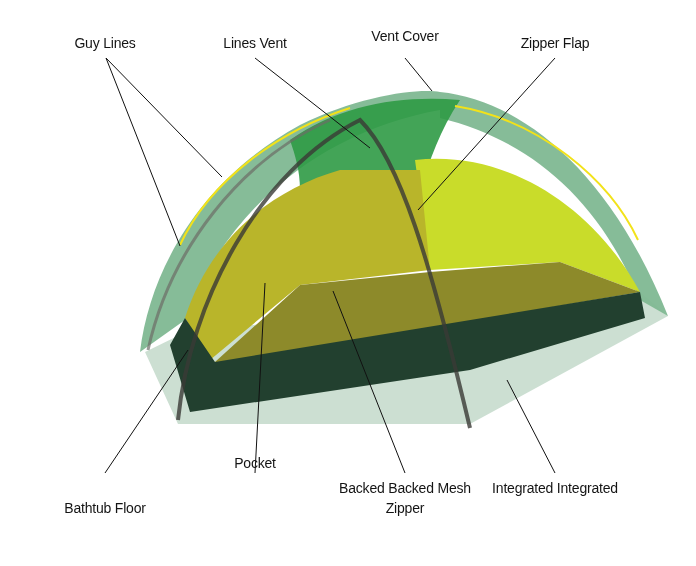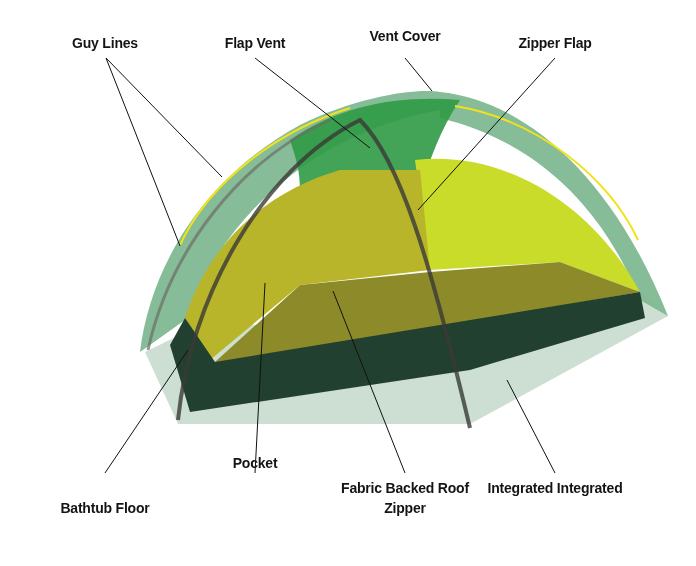--- a/index.html
+++ b/index.html
@@ -1,19 +1,19 @@
 <!DOCTYPE html>
 <html><head>
 <meta charset="utf-8">
 <style>
   html, body { margin: 0; padding: 0; background: #ffffff; }
   body { width: 696px; height: 566px; position: relative; overflow: hidden;
          font-family: "Liberation Sans", "DejaVu Sans", sans-serif; }
   #diagram { position: absolute; left: 0; top: 0; width: 696px; height: 566px; }
-  .label { position: absolute; font-size: 14px; font-weight: bold; color: #141414;
+  .label { position: absolute; font-size: 14px; font-weight: normal; color: #141414;
            white-space: nowrap; text-align: center; line-height: 20px; letter-spacing: -0.2px; }
   .label.center { transform: translateX(-50%); }
 </style>
 </head>
 <body>
 
 <svg id="diagram" viewBox="0 0 696 566" xmlns="http://www.w3.org/2000/svg">
 
   <polygon points="145,352 178,424 470,424 668,316 640,292 560,300 190,330" fill="#c6dccd" opacity="0.9"></polygon>
 
@@ -44,23 +44,23 @@
     <line x1="405" y1="58" x2="432" y2="91"></line>
     <line x1="555" y1="58" x2="418" y2="210"></line>
     <line x1="105" y1="473" x2="188" y2="350"></line>
     <line x1="255" y1="473" x2="265" y2="283"></line>
     <line x1="405" y1="473" x2="333" y2="291"></line>
     <line x1="555" y1="473" x2="507" y2="380"></line>
   </g>
 </svg>
 
 <div class="label center" style="left:105px; top:33px;">Guy Lines</div>
-<div class="label center" style="left:255px; top:33px;">Flap Vent</div>
+<div class="label center" style="left:255px; top:33px;">Lines Vent</div>
 <div class="label center" style="left:405px; top:26px;">Vent Cover</div>
 <div class="label center" style="left:555px; top:33px;text-align:right;">Zipper Flap</div>
 
 <div class="label center" style="left:105px; top:498px;">Bathtub Floor</div>
 <div class="label center" style="left:255px; top:453px;">Pocket</div>
 <div class="label center" style="left:405px; top:478px;">
-  <div>Fabric Backed Roof</div>
+  <div>Backed Backed Mesh</div>
   <div>Zipper</div>
 </div>
 <div class="label center" style="left:555px; top:478px;">Integrated Integrated</div>
 
 </body></html>

